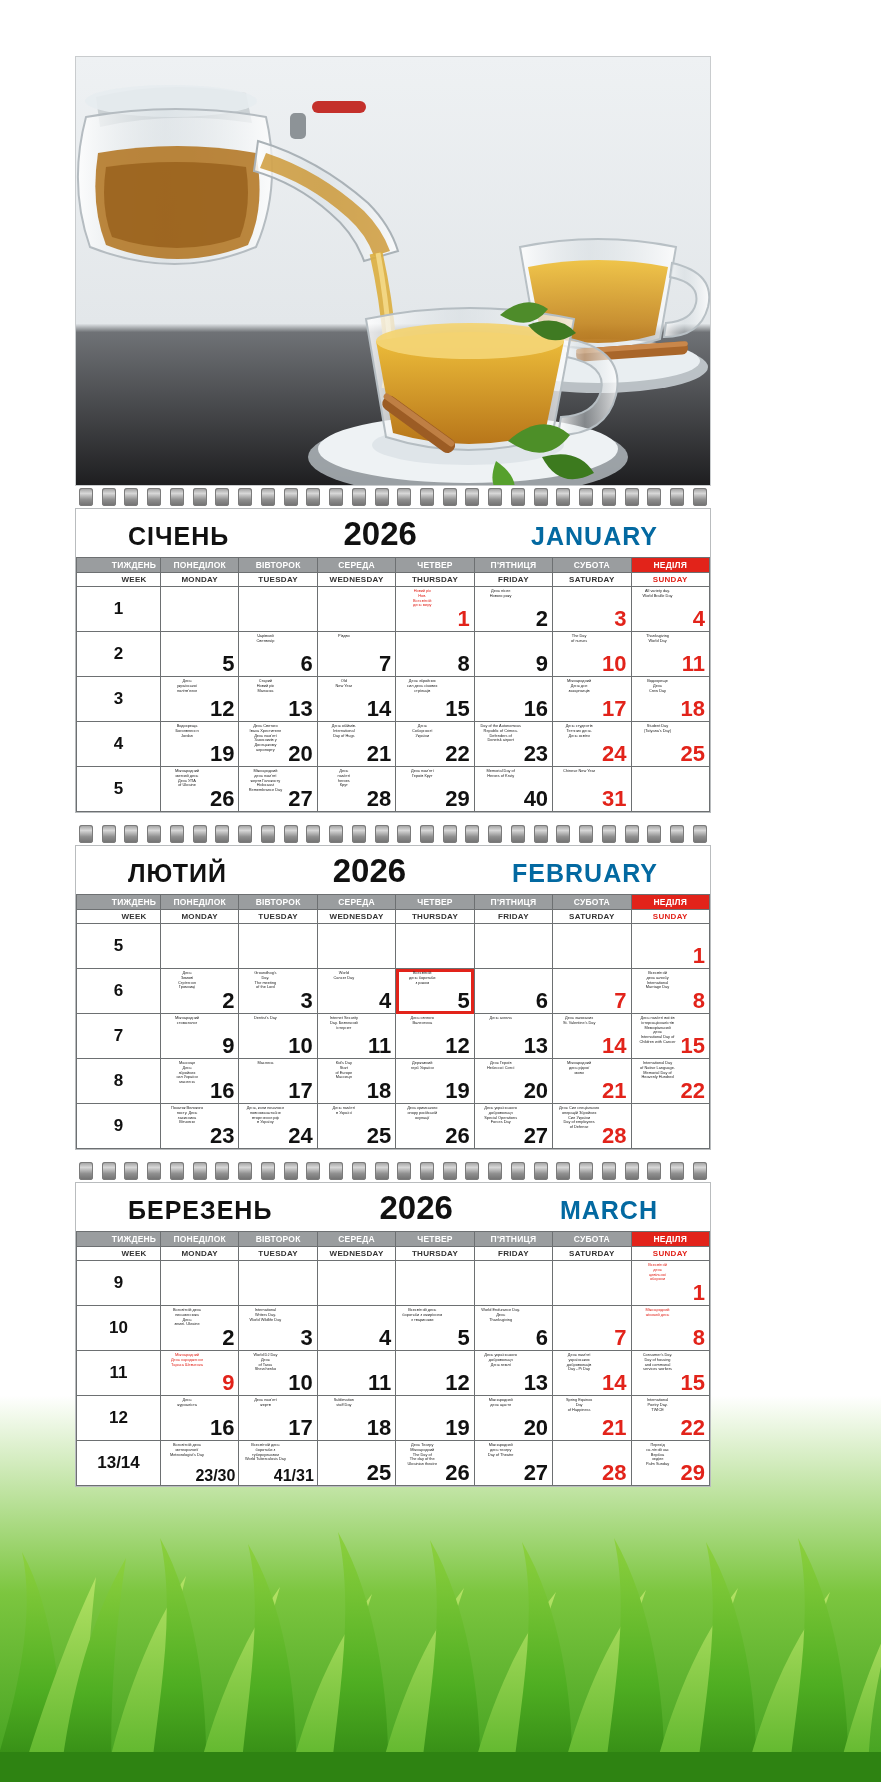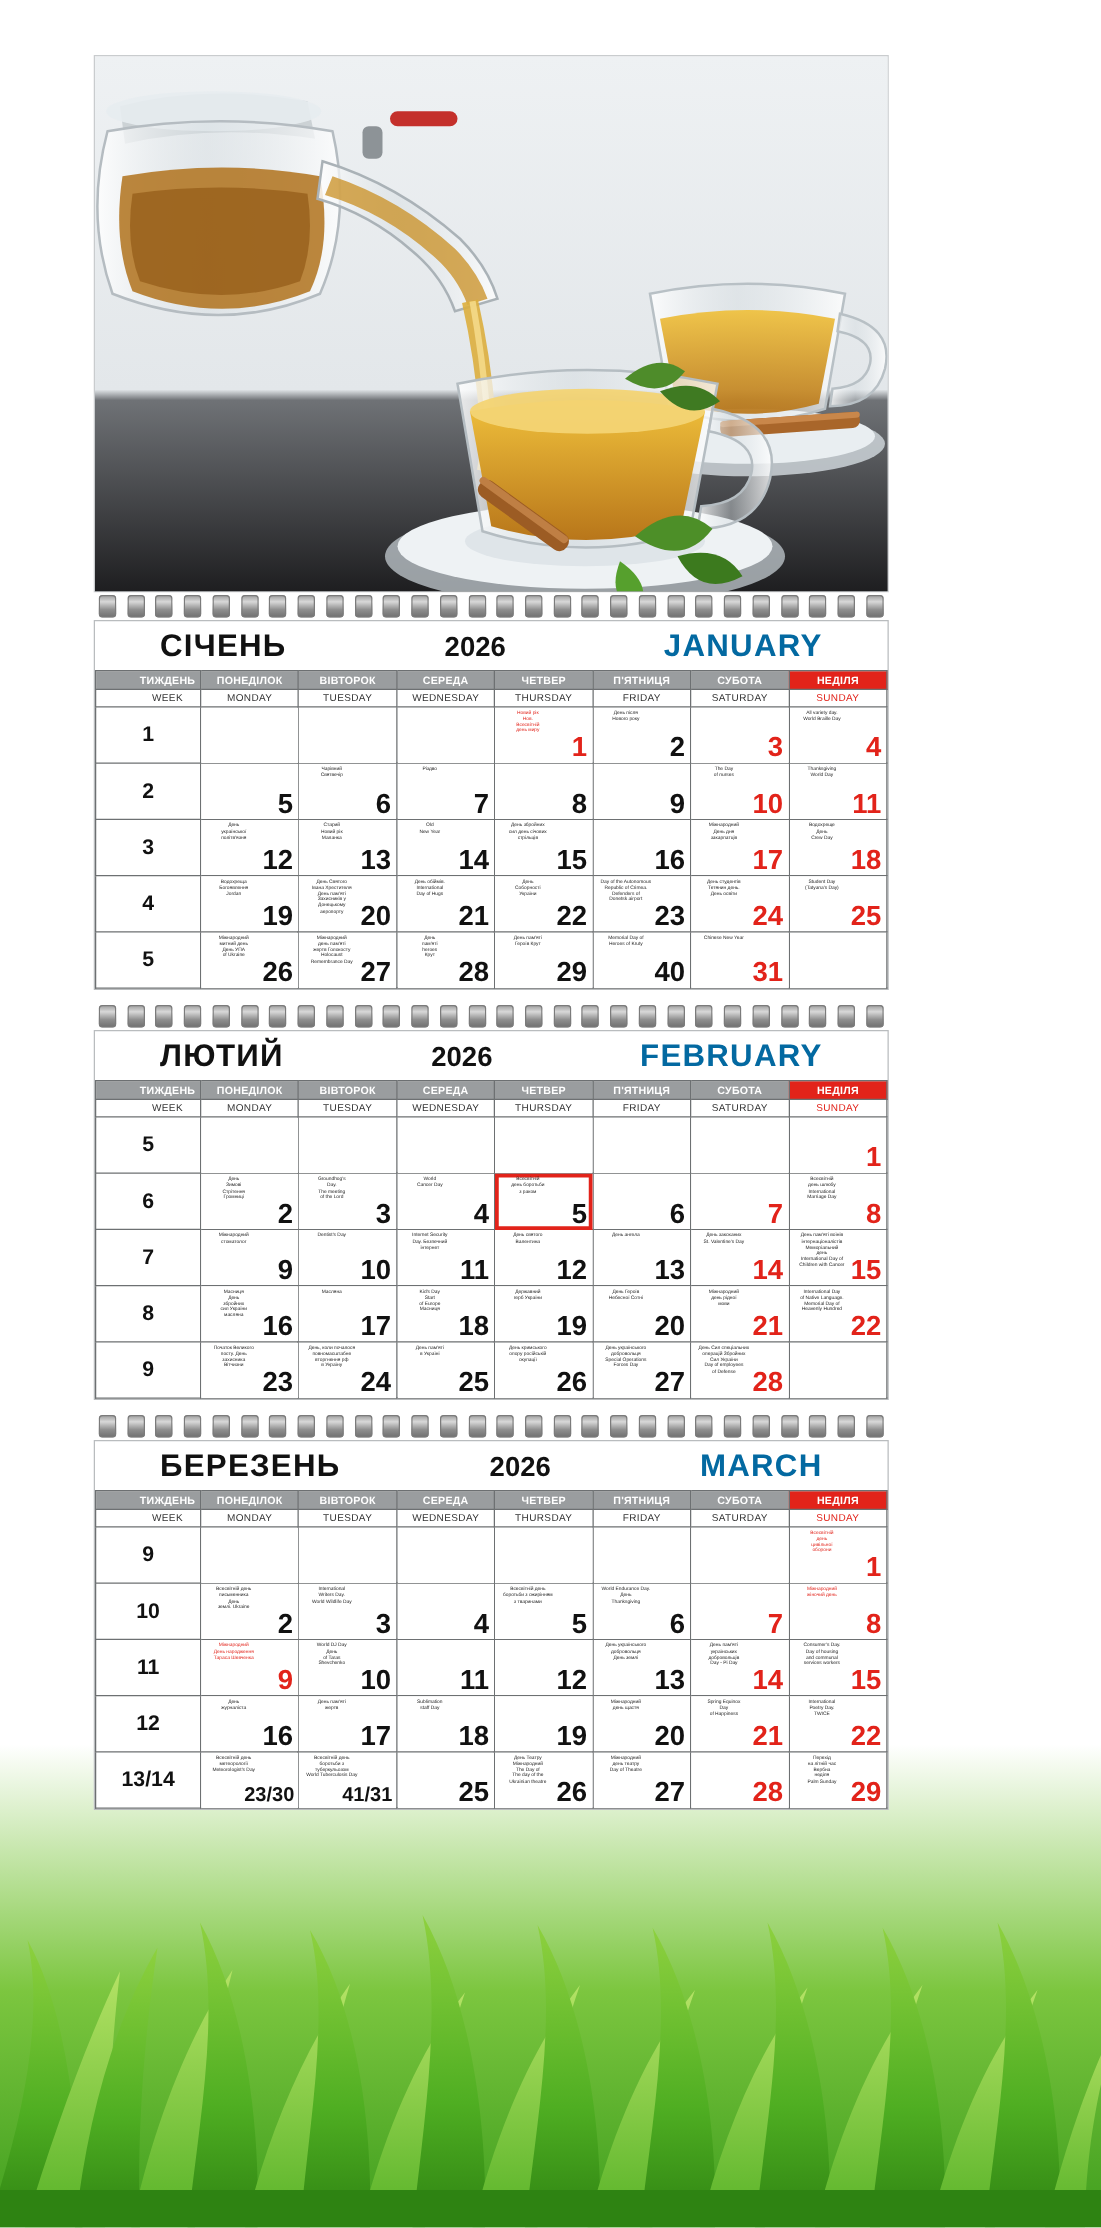--- a/index.html
+++ b/index.html
@@ -12,21 +12,21 @@
   
   .grass{
     position:absolute;left:0;bottom:0;width:881px;height:420px;
     background:linear-gradient(to bottom,#ffffff 0%, #ffffff 8%, #7cc63f 55%, #3f9e1e 100%);
     z-index:1;
   }
   .grass svg{position:absolute;left:0;bottom:0;width:881px;height:420px;}
 
   
   .calendar{
-    position:absolute;left:75px;top:44px;width:720px;
+    position:absolute;left:75px;top:56px;width:720px;
     z-index:3;
   }
   .photo{
     position:relative;width:636px;height:430px;overflow:hidden;
     background:linear-gradient(to bottom,#e9ecee 0%,#dfe3e6 55%,#2b2b2d 100%);
     border:1px solid #c9ccce;box-sizing:border-box;
   }
   .photo svg{position:absolute;left:0;top:0;}
 
   
@@ -44,33 +44,33 @@
   .block{
     width:636px;background:#ffffff;border:1px solid #b9bcbe;box-sizing:border-box;
     margin-top:0px;
   }
 
   .monthTitle{
     display:flex;align-items:baseline;justify-content:space-between;
     padding:6px 52px 4px 52px;box-sizing:border-box;
   }
   .monthTitle .ua{font-size:25px;font-weight:bold;letter-spacing:1px;color:#111;}
-  .monthTitle .yr{font-size:22px;font-weight:bold;color:#111;text-align:right;}
+  .monthTitle .yr{font-size:33px;font-weight:bold;color:#111;text-align:right;}
   .monthTitle .en{font-size:25px;font-weight:bold;letter-spacing:1px;color:#0369a1;}
 
   table.cal{width:100%;border-collapse:collapse;table-layout:fixed;}
   table.cal td,table.cal th{border:1px solid #6d7072;}
   .hdrRow th{
     background:#9a9d9f;color:#ffffff;font-size:8.5px;font-weight:bold;
     padding:2px 0;text-align:center;letter-spacing:.2px;
   }
   .hdrRow th.sat{color:#ffffff;text-align:center;}
   .hdrRow th.sun{background:#e2231a;color:#ffffff;}
   .hdrRow2 th{
-    background:#ffffff;color:#333;font-size:8px;font-weight:normal;
+    background:#ffffff;color:#333;font-size:8px;font-weight:bold;
     padding:2px 0;text-align:center;letter-spacing:.3px;
   }
   .hdrRow2 th.sun{color:#e2231a;}
   .hdrRow2 th.wk,.hdrRow th.wk{width:52px;padding-left:31px;}
 
   td.wk{
     width:52px;text-align:center;font-size:17px;font-weight:bold;color:#111;
     background:#ffffff;
   }
   td.day{

